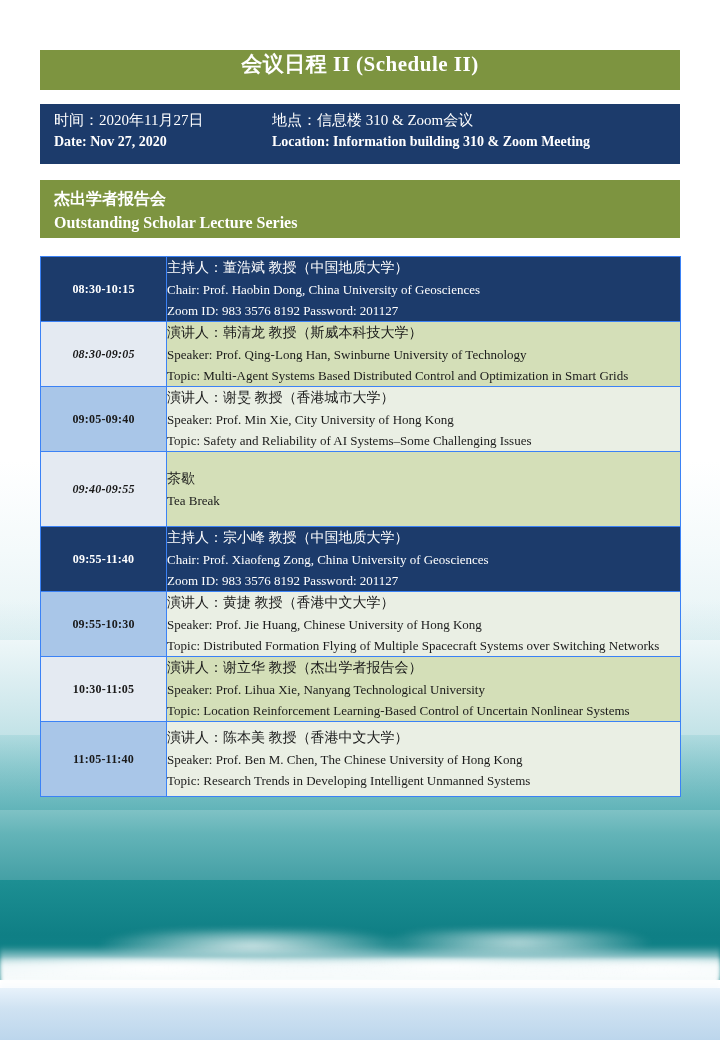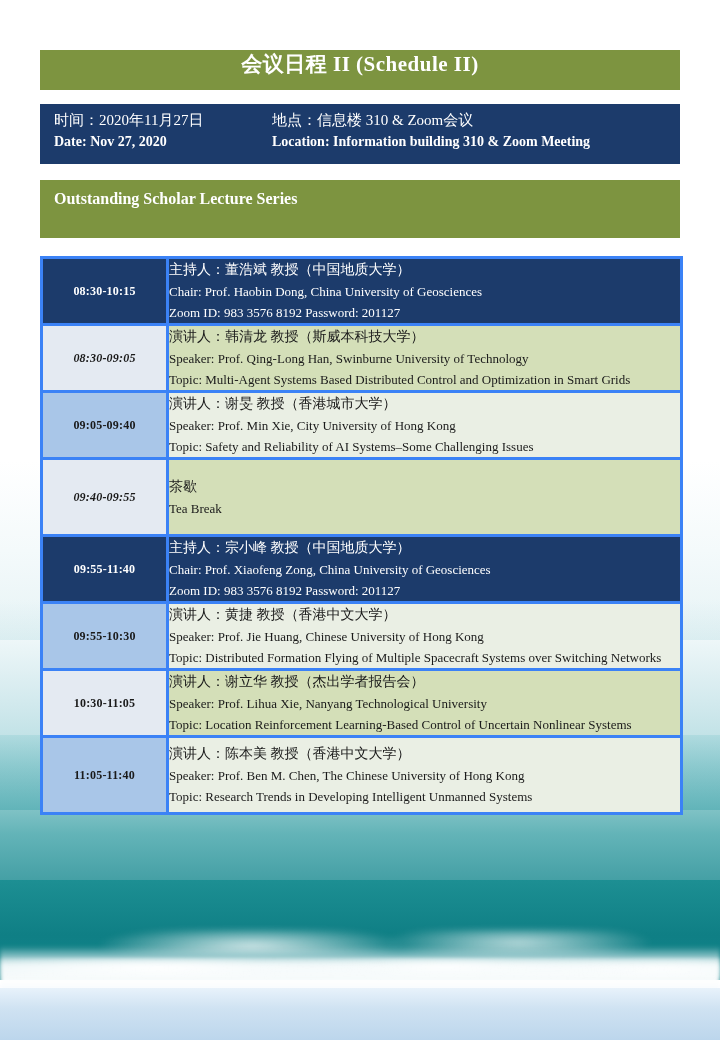--- a/index.html
+++ b/index.html
@@ -145,21 +145,21 @@
     width: 640px;
     border-collapse: collapse;
     table-layout: fixed;
   }
   #schedule-table col.c-time    { width: 126px; }
   #schedule-table col.c-content { width: 514px; }
 
   #schedule-table td {
     vertical-align: middle;
     padding: 0;
-    border: 3px solid #3b82f6;
+    border: 1px solid #3b82f6;
   }
 
   .time-cell {
     text-align: center;
     font-size: 12px;
     font-weight: bold;
     color: #1a1a1a;
     letter-spacing: 0.2px;
   }
   .content-cell {
@@ -224,20 +224,21 @@
       <span class="meta-left">时间：2020年11月27日</span>
       <span class="meta-right">地点：信息楼 310 &amp; Zoom会议</span>
     </div>
     <div class="meta-row en">
       <span class="meta-left">Date: Nov 27, 2020</span>
       <span class="meta-right">Location: Information building 310 &amp; Zoom Meeting</span>
     </div>
   </div>
 
   <div class="banner" id="section-bar">
+    <div class="sec-cn">杰出学者报告会</div>
     <div class="sec-en">Outstanding Scholar Lecture Series</div>
   </div>
 
   <table id="schedule-table">
     <colgroup>
       <col class="c-time">
       <col class="c-content">
     </colgroup>
     <tbody>
 

